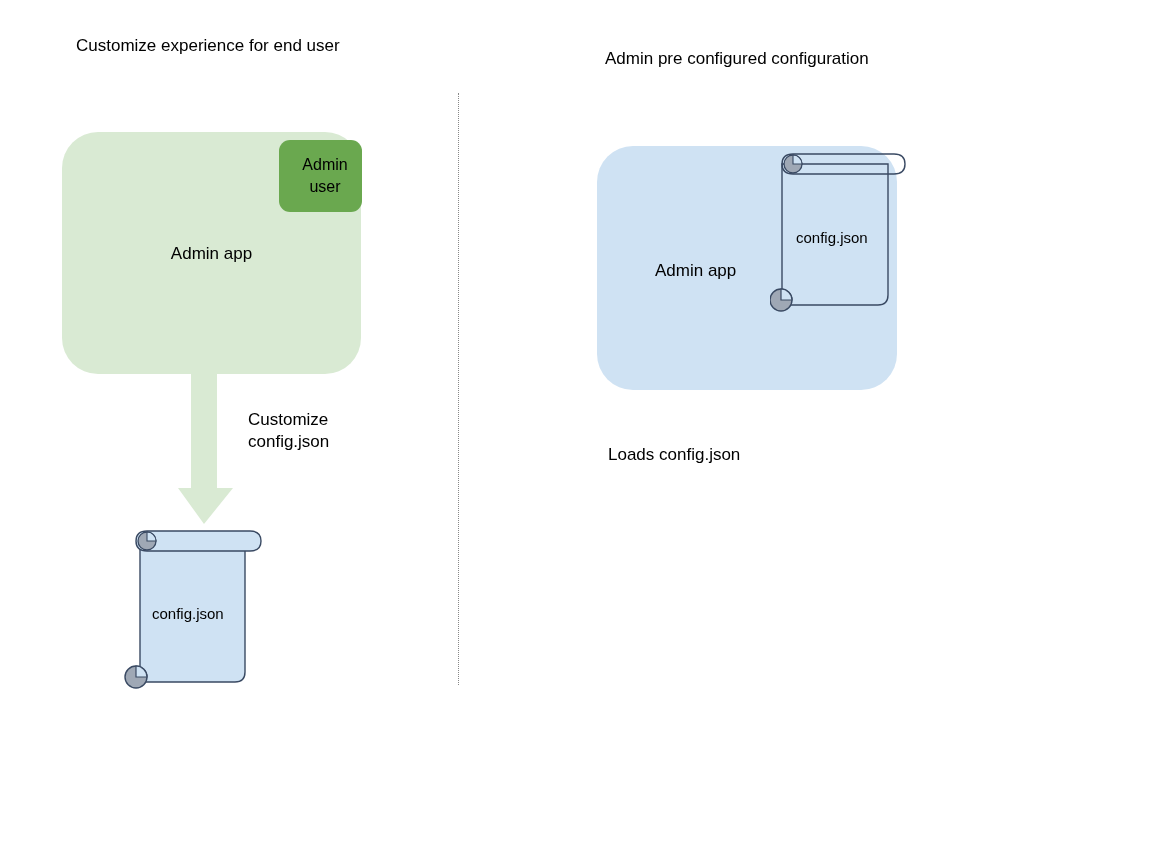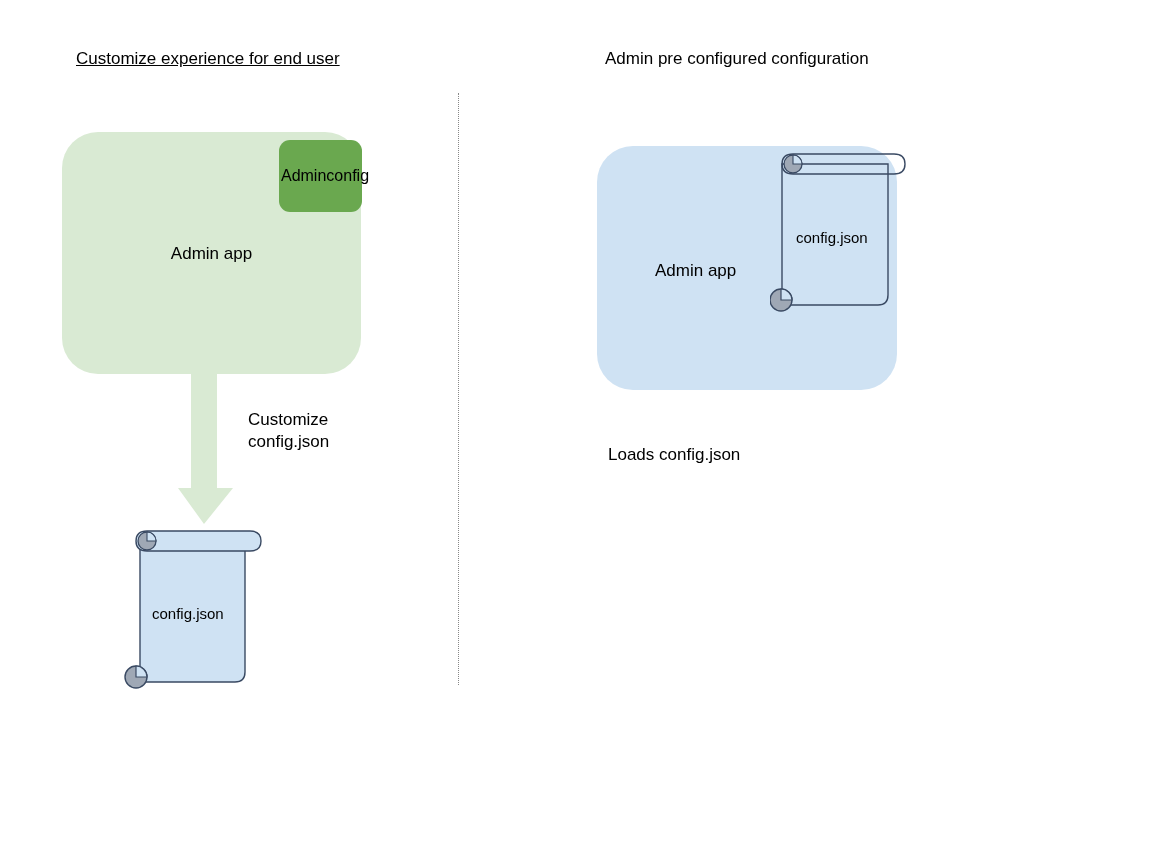--- a/index.html
+++ b/index.html
@@ -19,21 +19,21 @@
     position: absolute;
     inset: 0;
   }
   .title {
     position: absolute;
     font-size: 17px;
     line-height: 20px;
     color: #000000;
     white-space: nowrap;
   }
-  #title-left  { left: 76px;  top: 49px; text-decoration: underline; }
+  #title-left  { left: 76px;  top: 36px; }
   #title-right { left: 605px; top: 49px; }
 
   .divider {
     position: absolute;
     left: 458px;
     top: 93px;
     width: 0;
     height: 592px;
     border-left: 1px dotted #888888;
   }
@@ -70,20 +70,21 @@
     background: #6aa84f;
     border-radius: 11px;
   }
   #admin-panel-label {
     position: absolute;
     left: 0;
     top: 0;
     width: 92px;
     height: 72px;
     display: flex;
+    flex-direction: column;
     align-items: center;
     justify-content: center;
     font-size: 16px;
     line-height: 22px;
     text-align: center;
     color: #000000;
     border-radius: 13px;
   }
 
   
@@ -156,21 +157,21 @@
 
   <div class="divider"></div>
 
   <div class="app-box" id="admin-app-box"></div>
 
   <div id="admin-app-label">Admin app</div>
 
   <div id="admin-panel-box">
     <div id="admin-panel-label">
       <span>Admin</span>
-      <span>config</span>
+      <span>user</span>
     </div>
   </div>
 
   <svg id="download-arrow" viewBox="0 0 60 155">
     <polygon points="13,0 39,0 39,116 55,116 26,152 0,116 13,116" fill="#d9ead3"></polygon>
   </svg>
 
   <div id="arrow-label">
     <div>Customize</div>
     <div>config.json</div>

